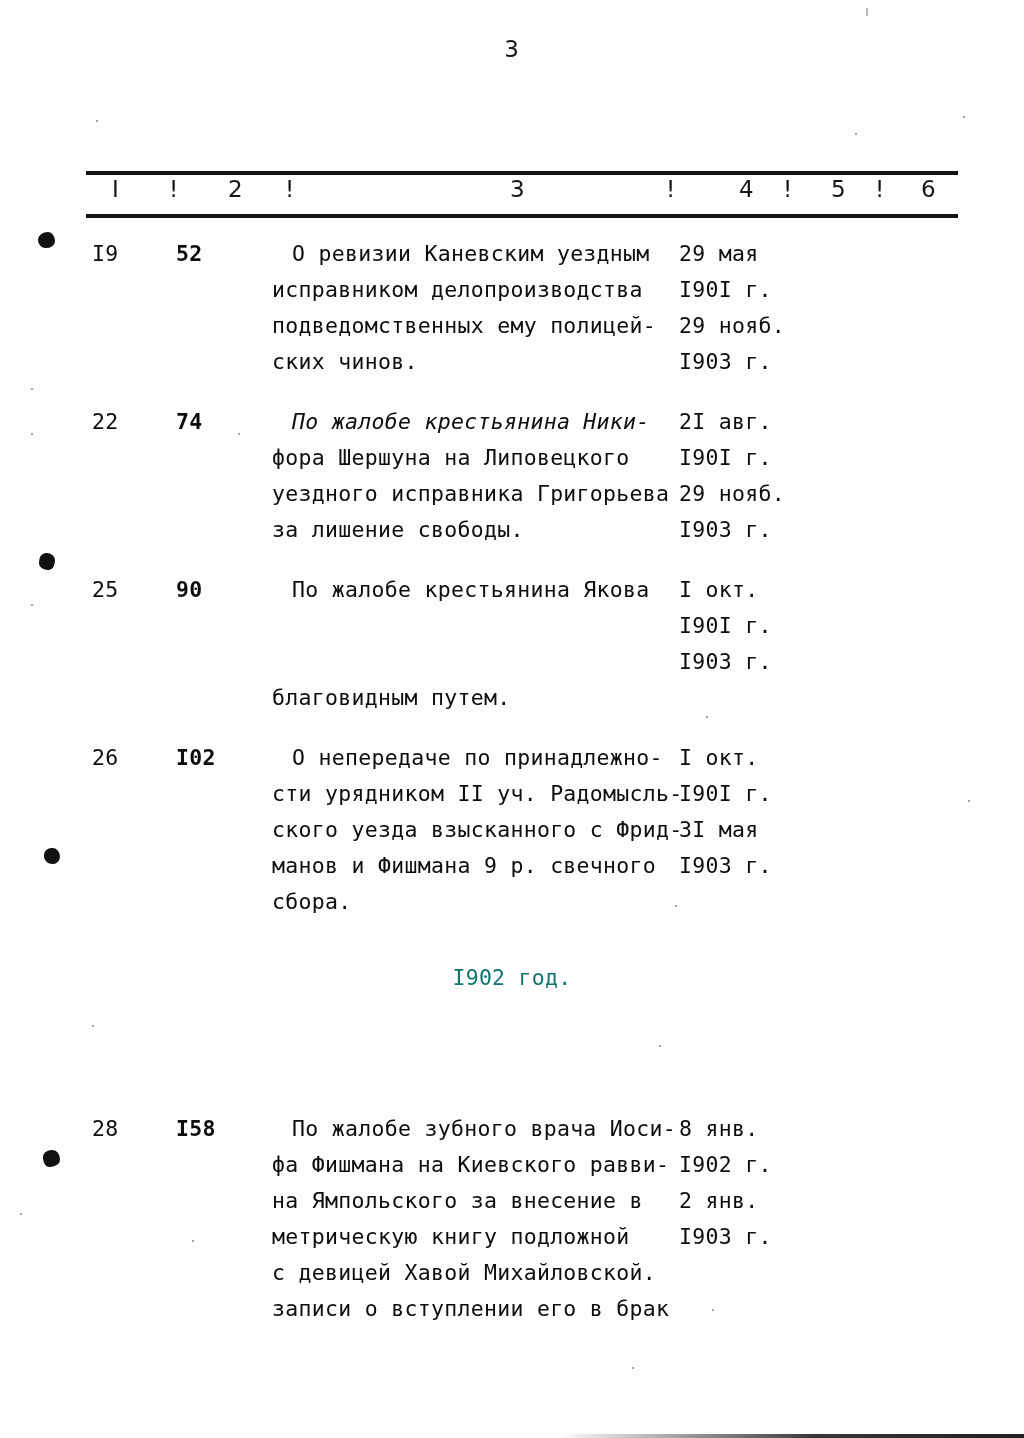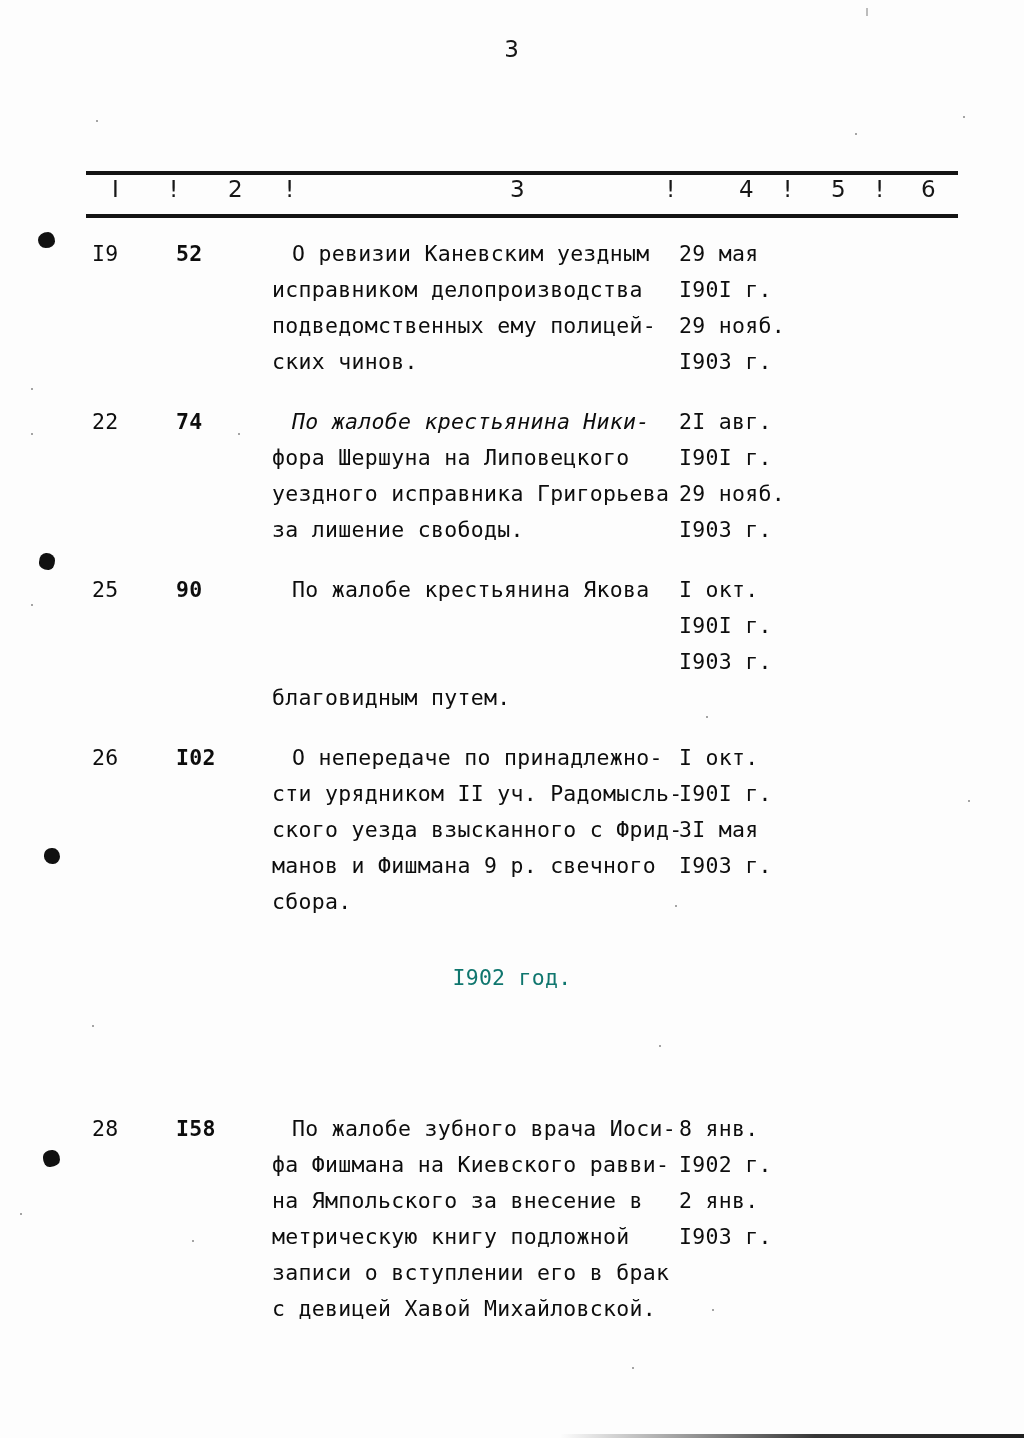--- a/index.html
+++ b/index.html
@@ -219,22 +219,22 @@
     </div>
 
   <div class="year-heading">I902 год.</div>
 
   <div class="table-body-2" id="body-1902">
       <div class="entry">
         <div class="entry-line"><span class="cell c-num">28</span><span class="cell c-file">I58</span><span class="cell c-desc" style="left: 292px;">По жалобе зубного врача Иоси-</span><span class="cell c-date">8 янв.</span></div>
         <div class="entry-line"><span class="cell c-desc">фа Фишмана на Киевского равви-</span><span class="cell c-date">I902 г.</span></div>
         <div class="entry-line"><span class="cell c-desc">на Ямпольского за внесение в</span><span class="cell c-date">2 янв.</span></div>
         <div class="entry-line"><span class="cell c-desc">метрическую книгу подложной</span><span class="cell c-date">I903 г.</span></div>
+        <div class="entry-line"><span class="cell c-desc">с девицей Хавой Михайловской.</span></div>
         <div class="entry-line"><span class="cell c-desc">записи о вступлении его в брак</span></div>
-        <div class="entry-line"><span class="cell c-desc">с девицей Хавой Михайловской.</span></div>
       </div>
     </div>
 
   <div class="blob blob-a" style="left:38px; top:232px;"></div>
   <div class="blob blob-b" style="left:39px; top:553px;"></div>
   <div class="blob blob-c" style="left:44px; top:848px;"></div>
   <div class="blob blob-d" style="left:43px; top:1150px;"></div>
 
   <div class="speck tall" style="left:866px; top:8px;"></div>
   <div class="speck" style="left:96px;  top:120px;"></div>

